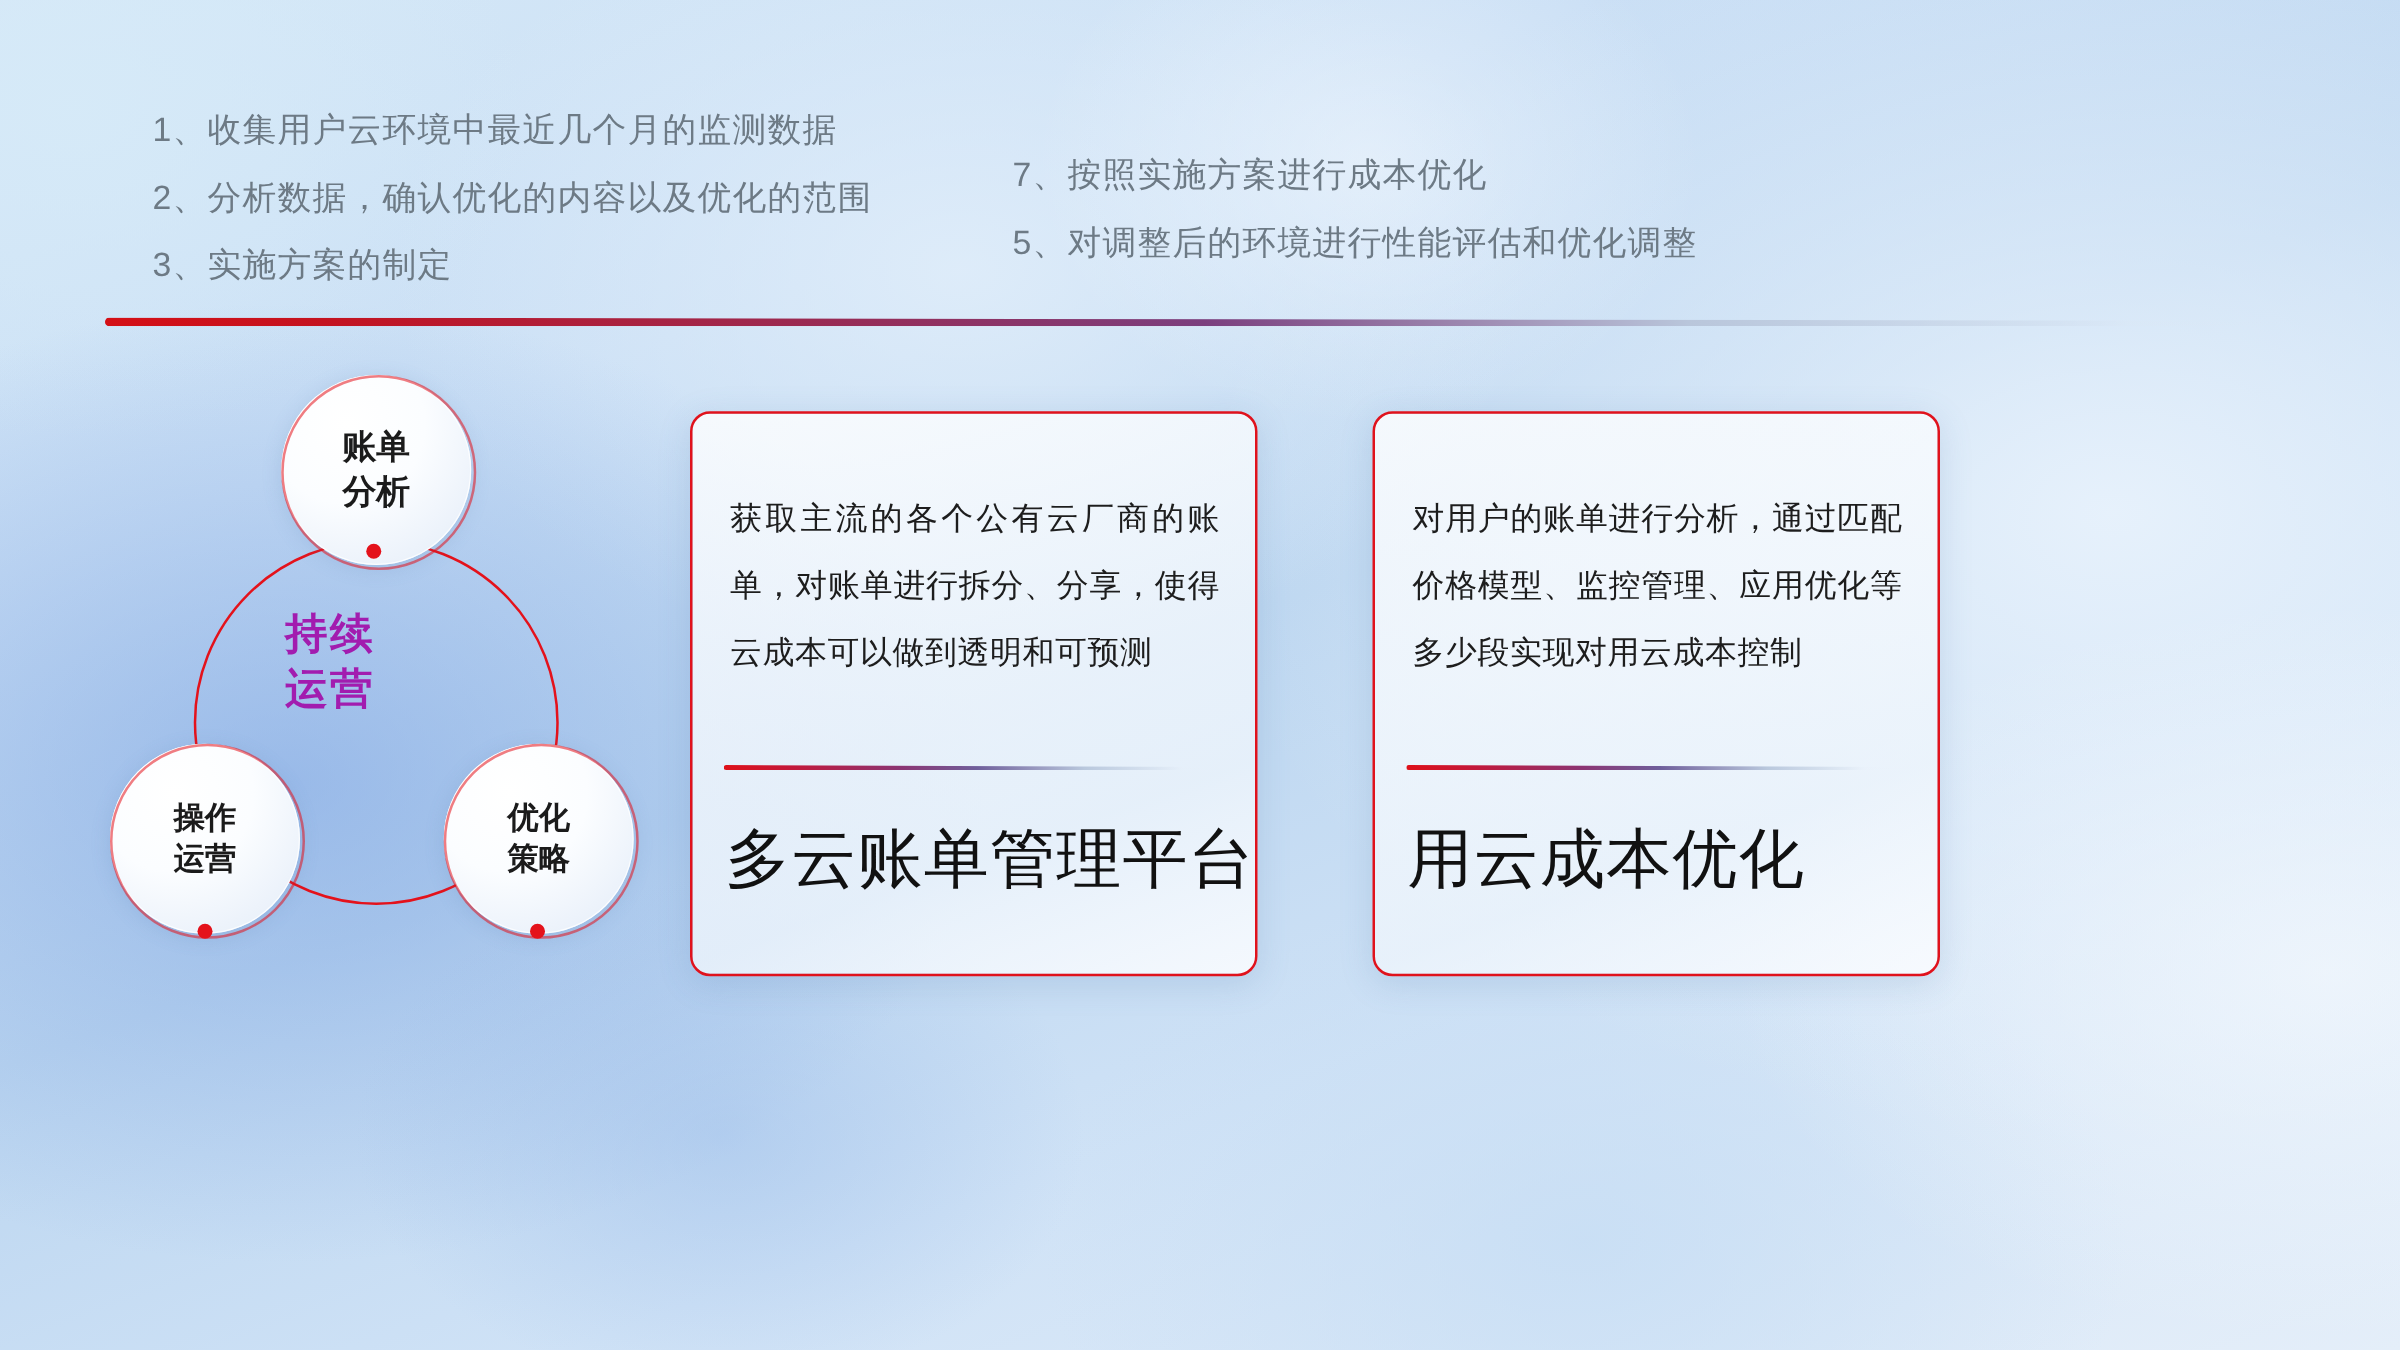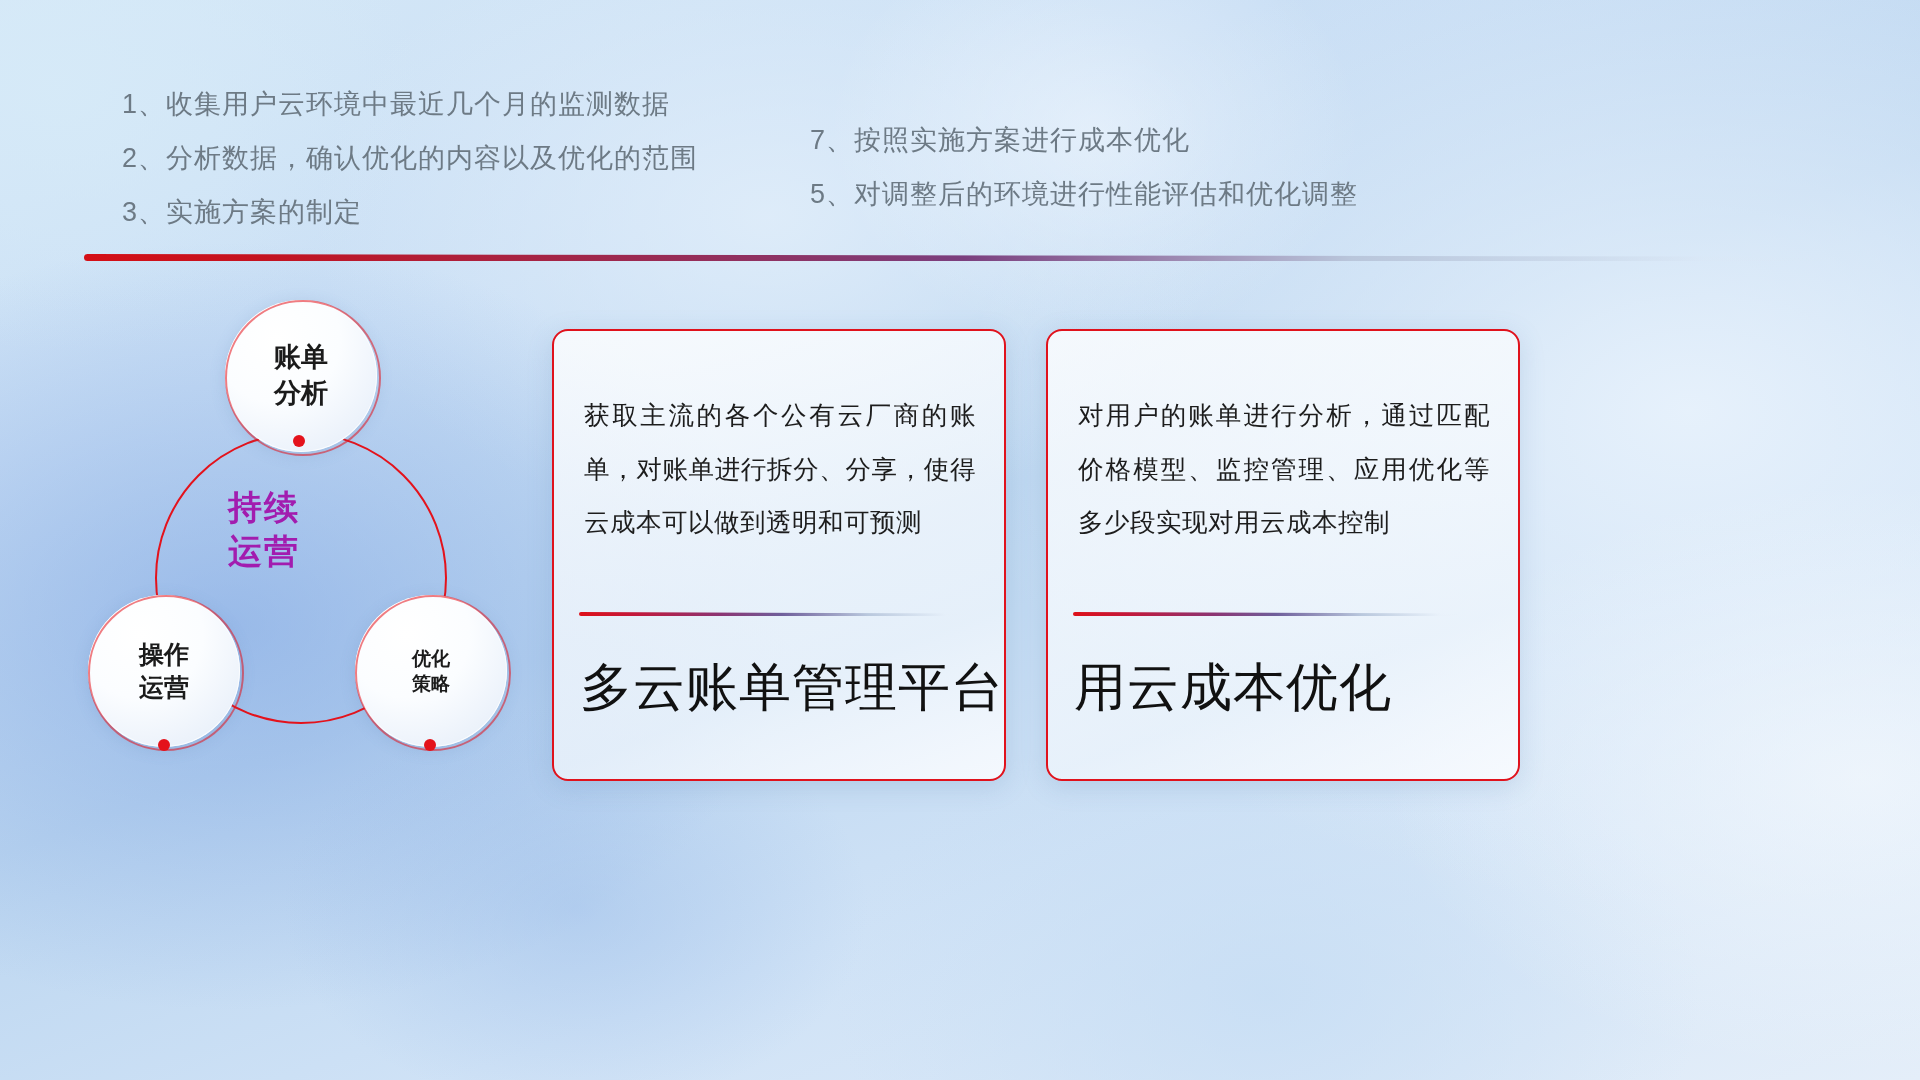--- a/index.html
+++ b/index.html
@@ -38,41 +38,41 @@
      clip-path:polygon(0 0,100% 38%,100% 100%,0 100%);}
   
   #venn{position:absolute;left:80px;top:290px;width:470px;height:470px;}
   .bubble{position:absolute;border-radius:50%;
       background:radial-gradient(circle at 34% 26%, #ffffff 0%, #fbfdff 42%, #edf3fb 74%, #e2ebf6 100%);
       box-shadow:0 3px 16px rgba(90,130,180,0.20), inset 0 0 0 1px rgba(255,255,255,0.8);
       display:flex;align-items:center;justify-content:center;text-align:center;
       color:#1b1b1b;font-weight:bold;font-size:27px;line-height:1.32;}
   #bubble-top{left:145px;top:10px;width:152px;height:152px;}
   #bubble-left{left:8px;top:305px;width:152px;height:152px;font-size:25px;}
-  #bubble-right{left:275px;top:305px;width:152px;height:152px;font-size:19px;align-items:center;}
+  #bubble-right{left:275px;top:305px;width:152px;height:152px;font-size:25px;align-items:center;}
   #ring{position:absolute;left:75px;top:142px;width:288px;height:288px;border-radius:50%;
       border:2.2px solid #e4121b;}
   #center-label{position:absolute;left:148px;top:195px;width:150px;text-align:left;
       color:#a21caf;font-weight:bold;font-size:34px;line-height:1.3;letter-spacing:2px;}
   .dot{position:absolute;width:12px;height:12px;border-radius:50%;background:#e4121b;}
   #dot-top{left:213px;top:145px;}
   #dot-bl{left:78px;top:449px;}
   #dot-br{left:344px;top:449px;}
   .arcmask{position:absolute;border-radius:50%;border:2.2px solid rgba(228,18,27,0.45);}
   #arc-top{left:145px;top:10px;width:152px;height:152px;border-color:rgba(228,18,27,0.55);}
   #arc-left{left:8px;top:305px;width:152px;height:152px;border-color:rgba(228,18,27,0.55);}
   #arc-right{left:275px;top:305px;width:152px;height:152px;border-color:rgba(228,18,27,0.55);}
   
   .card{position:absolute;top:313px;width:450px;height:448px;border-radius:16px;
      border:2px solid #e0121c;
      background:linear-gradient(160deg, rgba(255,255,255,0.80) 0%, rgba(248,251,254,0.78) 35%, rgba(238,245,252,0.80) 72%, rgba(250,252,255,0.88) 100%);
      box-shadow:0 6px 26px rgba(80,120,170,0.18);
      overflow:hidden;margin-top:16px;}
   #card-1{left:552px;}
-  #card-2{left:1046px;padding-left:20px;}
+  #card-2{left:1098px;}
   .card-body{position:absolute;left:30px;right:28px;top:58px;
      color:#1d1d1d;font-size:25.5px;line-height:2.1;letter-spacing:0.5px;text-align:justify;}
   .card-rule{position:absolute;left:25px;width:390px;height:4px;bottom:163px;
      background:linear-gradient(90deg,#de1019 0%,#c3183a 14%,#8c3472 36%,#6f5f9b 52%,#b9c8dd 74%,rgba(230,238,248,0.2) 94%,rgba(230,238,248,0) 100%);
      border-radius:3px;clip-path:polygon(0 0,100% 40%,100% 100%,0 100%);}
   .card-title{position:absolute;left:26px;bottom:56px;color:#111;font-weight:normal;
      font-size:52px;letter-spacing:1px;white-space:nowrap;}
 </style>
 </head>
 <body>

